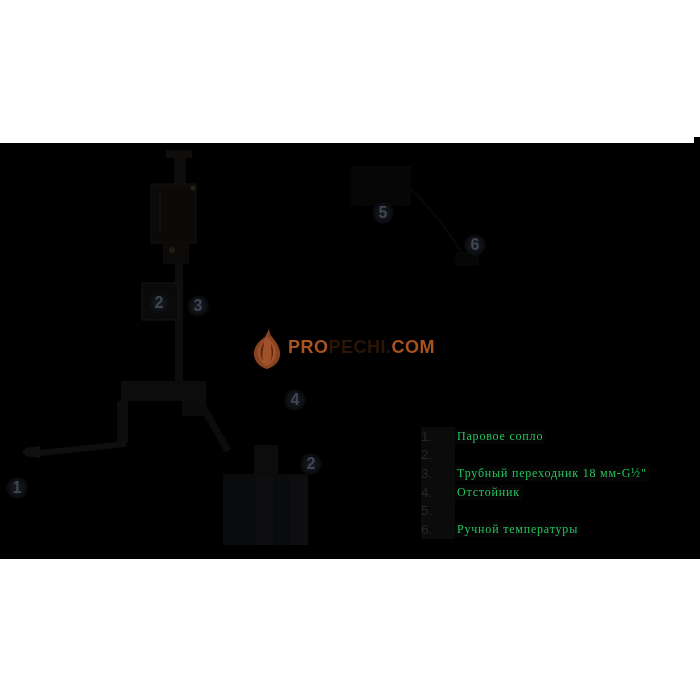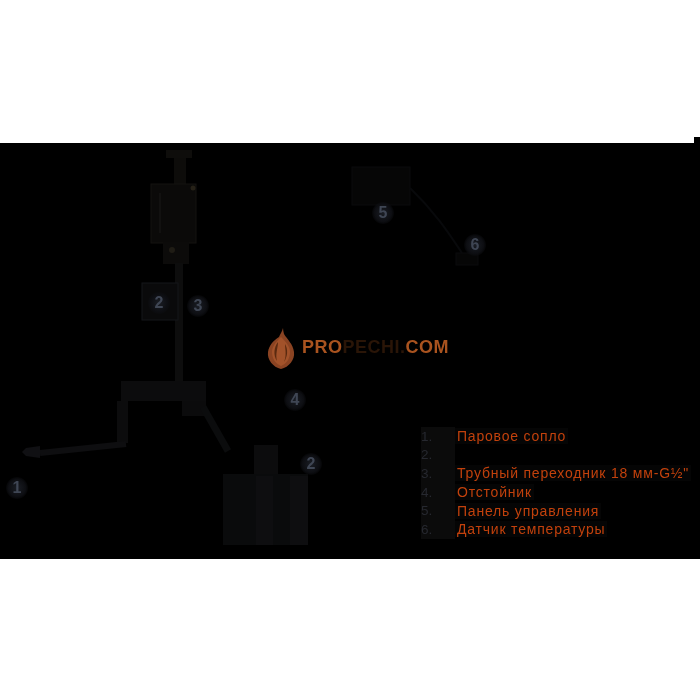--- a/index.html
+++ b/index.html
@@ -17,38 +17,38 @@
   }
   .diagram-svg{position:absolute;left:0;top:0;}
   
   .badge{
     position:absolute;width:22px;height:22px;margin-left:-11px;margin-top:-11px;
     border-radius:50%;
     background:radial-gradient(circle, #1a1d24 0%, #0d0e12 55%, rgba(0,0,0,0) 78%);
     color:#3f4654;font-size:16px;font-weight:bold;line-height:22px;text-align:center;
   }
   
-  .watermark{position:absolute;left:266px;top:185px;display:flex;align-items:flex-start;}
+  .watermark{position:absolute;left:252px;top:185px;display:flex;align-items:flex-start;}
   .wm-flame{display:block;}
   .wm-text{
     margin-left:6px;margin-top:9px;font-size:18px;font-weight:bold;letter-spacing:0.5px;
     white-space:nowrap;
   }
   .wm-pro,.wm-com{color:#a9531f;}
   .wm-pechi,.wm-dot{color:#2a1507;}
   
   .legend{position:absolute;left:421px;top:284px;}
   .legend-row{display:flex;height:18.6px;align-items:center;}
   .legend-num{
     width:34px;flex:0 0 34px;font-size:13.5px;color:#26282f;
     background:rgba(255,255,255,0.045);align-self:stretch;display:flex;align-items:center;
   }
   .legend-text{
-    font-size:14px;letter-spacing:0.8px;color:#c2410c;white-space:nowrap;
-    background:rgba(255,255,255,0.02);padding:0 2px;
+    font-size:12px;letter-spacing:0.8px;color:#22c55e;white-space:nowrap;
+    background:rgba(255,255,255,0.02);padding:0 2px;font-family:Liberation Serif, serif;
   }
 </style>
 </head>
 <body>
 
 <div class="corner-tick"></div>
 
 <div class="band">
 
   <svg class="diagram-svg" width="700" height="416" viewBox="0 0 700 416">
@@ -115,21 +115,20 @@
       <div class="legend-row">
         <span class="legend-num">3.</span>
         <span class="legend-text">Трубный переходник 18 мм-G½"</span>
       </div>
       <div class="legend-row">
         <span class="legend-num">4.</span>
         <span class="legend-text">Отстойник</span>
       </div>
       <div class="legend-row">
         <span class="legend-num">5.</span>
-        <span class="legend-text">Панель управления</span>
       </div>
       <div class="legend-row">
         <span class="legend-num">6.</span>
-        <span class="legend-text">Датчик температуры</span>
+        <span class="legend-text">Ручной температуры</span>
       </div>
     </div>
 
 </div>
 
 </body></html>

